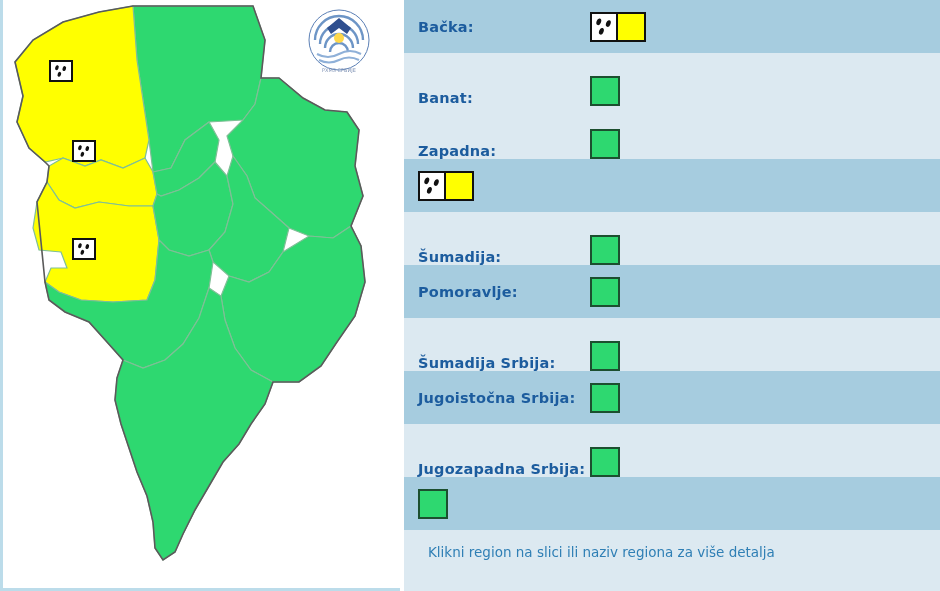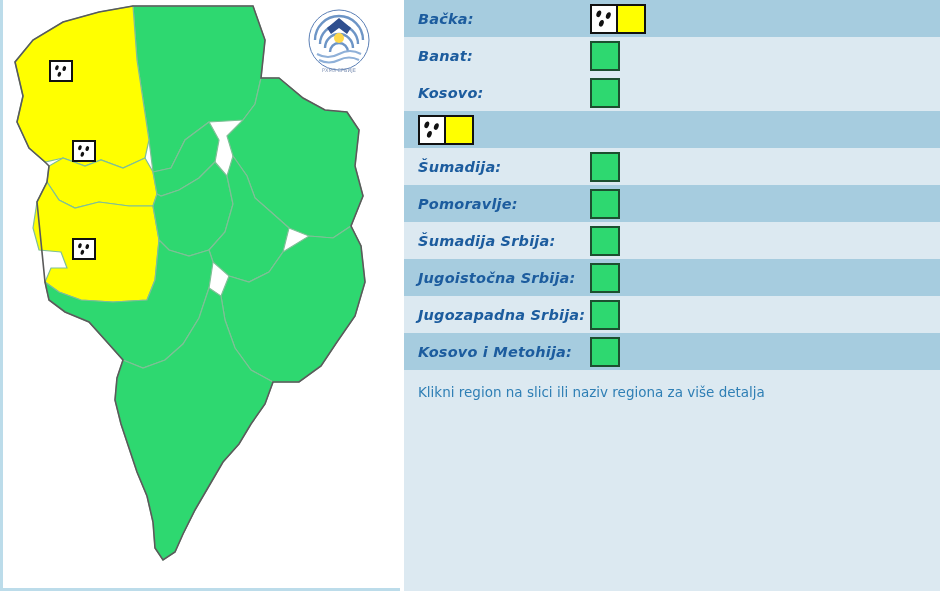--- a/index.html
+++ b/index.html
@@ -51,27 +51,26 @@
 
   
   .list-panel{
     position:relative;
     width:536px;height:591px;
     background:#dce9f1;
     overflow:hidden;
   }
   .row{
     display:flex;align-items:center;
-    height:37px;
+    height:53px;
     padding-left:14px;
     box-sizing:border-box;
-    font-style:italic;
   }
   .row.odd{background:#a6ccdf;}
-  .row.even{background:#dce9f1;}
+  .row.even{background:#dce9f1;align-items:flex-end;}
   .row-label{
     color:#1c5c9e;
     font-weight:bold;
     font-size:14.5px;
     letter-spacing:.2px;
     width:172px;
     flex:0 0 172px;
     white-space:nowrap;
   }
   .swatches{display:flex;align-items:center;height:30px;}
@@ -87,21 +86,21 @@
     width:30px;height:30px;
     border:2px solid #111111;
     box-sizing:border-box;
   }
   .color-box.green{background:#2ed870;border-color:#1c4f2f;}
   .color-box.yellow{background:#ffff00;border-color:#111111;}
 
   .footer{
     height:44px;
     display:flex;align-items:center;
-    padding-left:14px;
+    padding-left:24px;
     background:#dce9f1;
     color:#2f7fb5;
     font-size:13.5px;
   }
 </style>
 </head>
 <body>
 
 <div class="app">
 
@@ -207,21 +206,21 @@
 
     <div class="row even">
       <span class="row-label">Banat:</span>
       <span class="swatches">
         <span class="color-box green"></span>
       </span>
     </div>
 
 
     <div class="row even">
-      <span class="row-label">Kosovo:</span>
+      <span class="row-label">Zapadna:</span>
       <span class="swatches">
         <span class="color-box green"></span>
       </span>
     </div>
 
     <div class="row odd">
       <span class="swatches">
         <span class="icon-box">
           <svg viewBox="0 0 26 30">
             <g fill="#111111">
@@ -264,21 +263,20 @@
     </div>
 
     <div class="row even">
       <span class="row-label">Jugozapadna Srbija:</span>
       <span class="swatches">
         <span class="color-box green"></span>
       </span>
     </div>
 
     <div class="row odd">
-      <span class="row-label">Kosovo i Metohija:</span>
       <span class="swatches">
         <span class="color-box green"></span>
       </span>
     </div>
 
     <div class="footer">
       <span>Klikni region na slici ili naziv regiona za više detalja</span>
     </div>
 
   </div>

